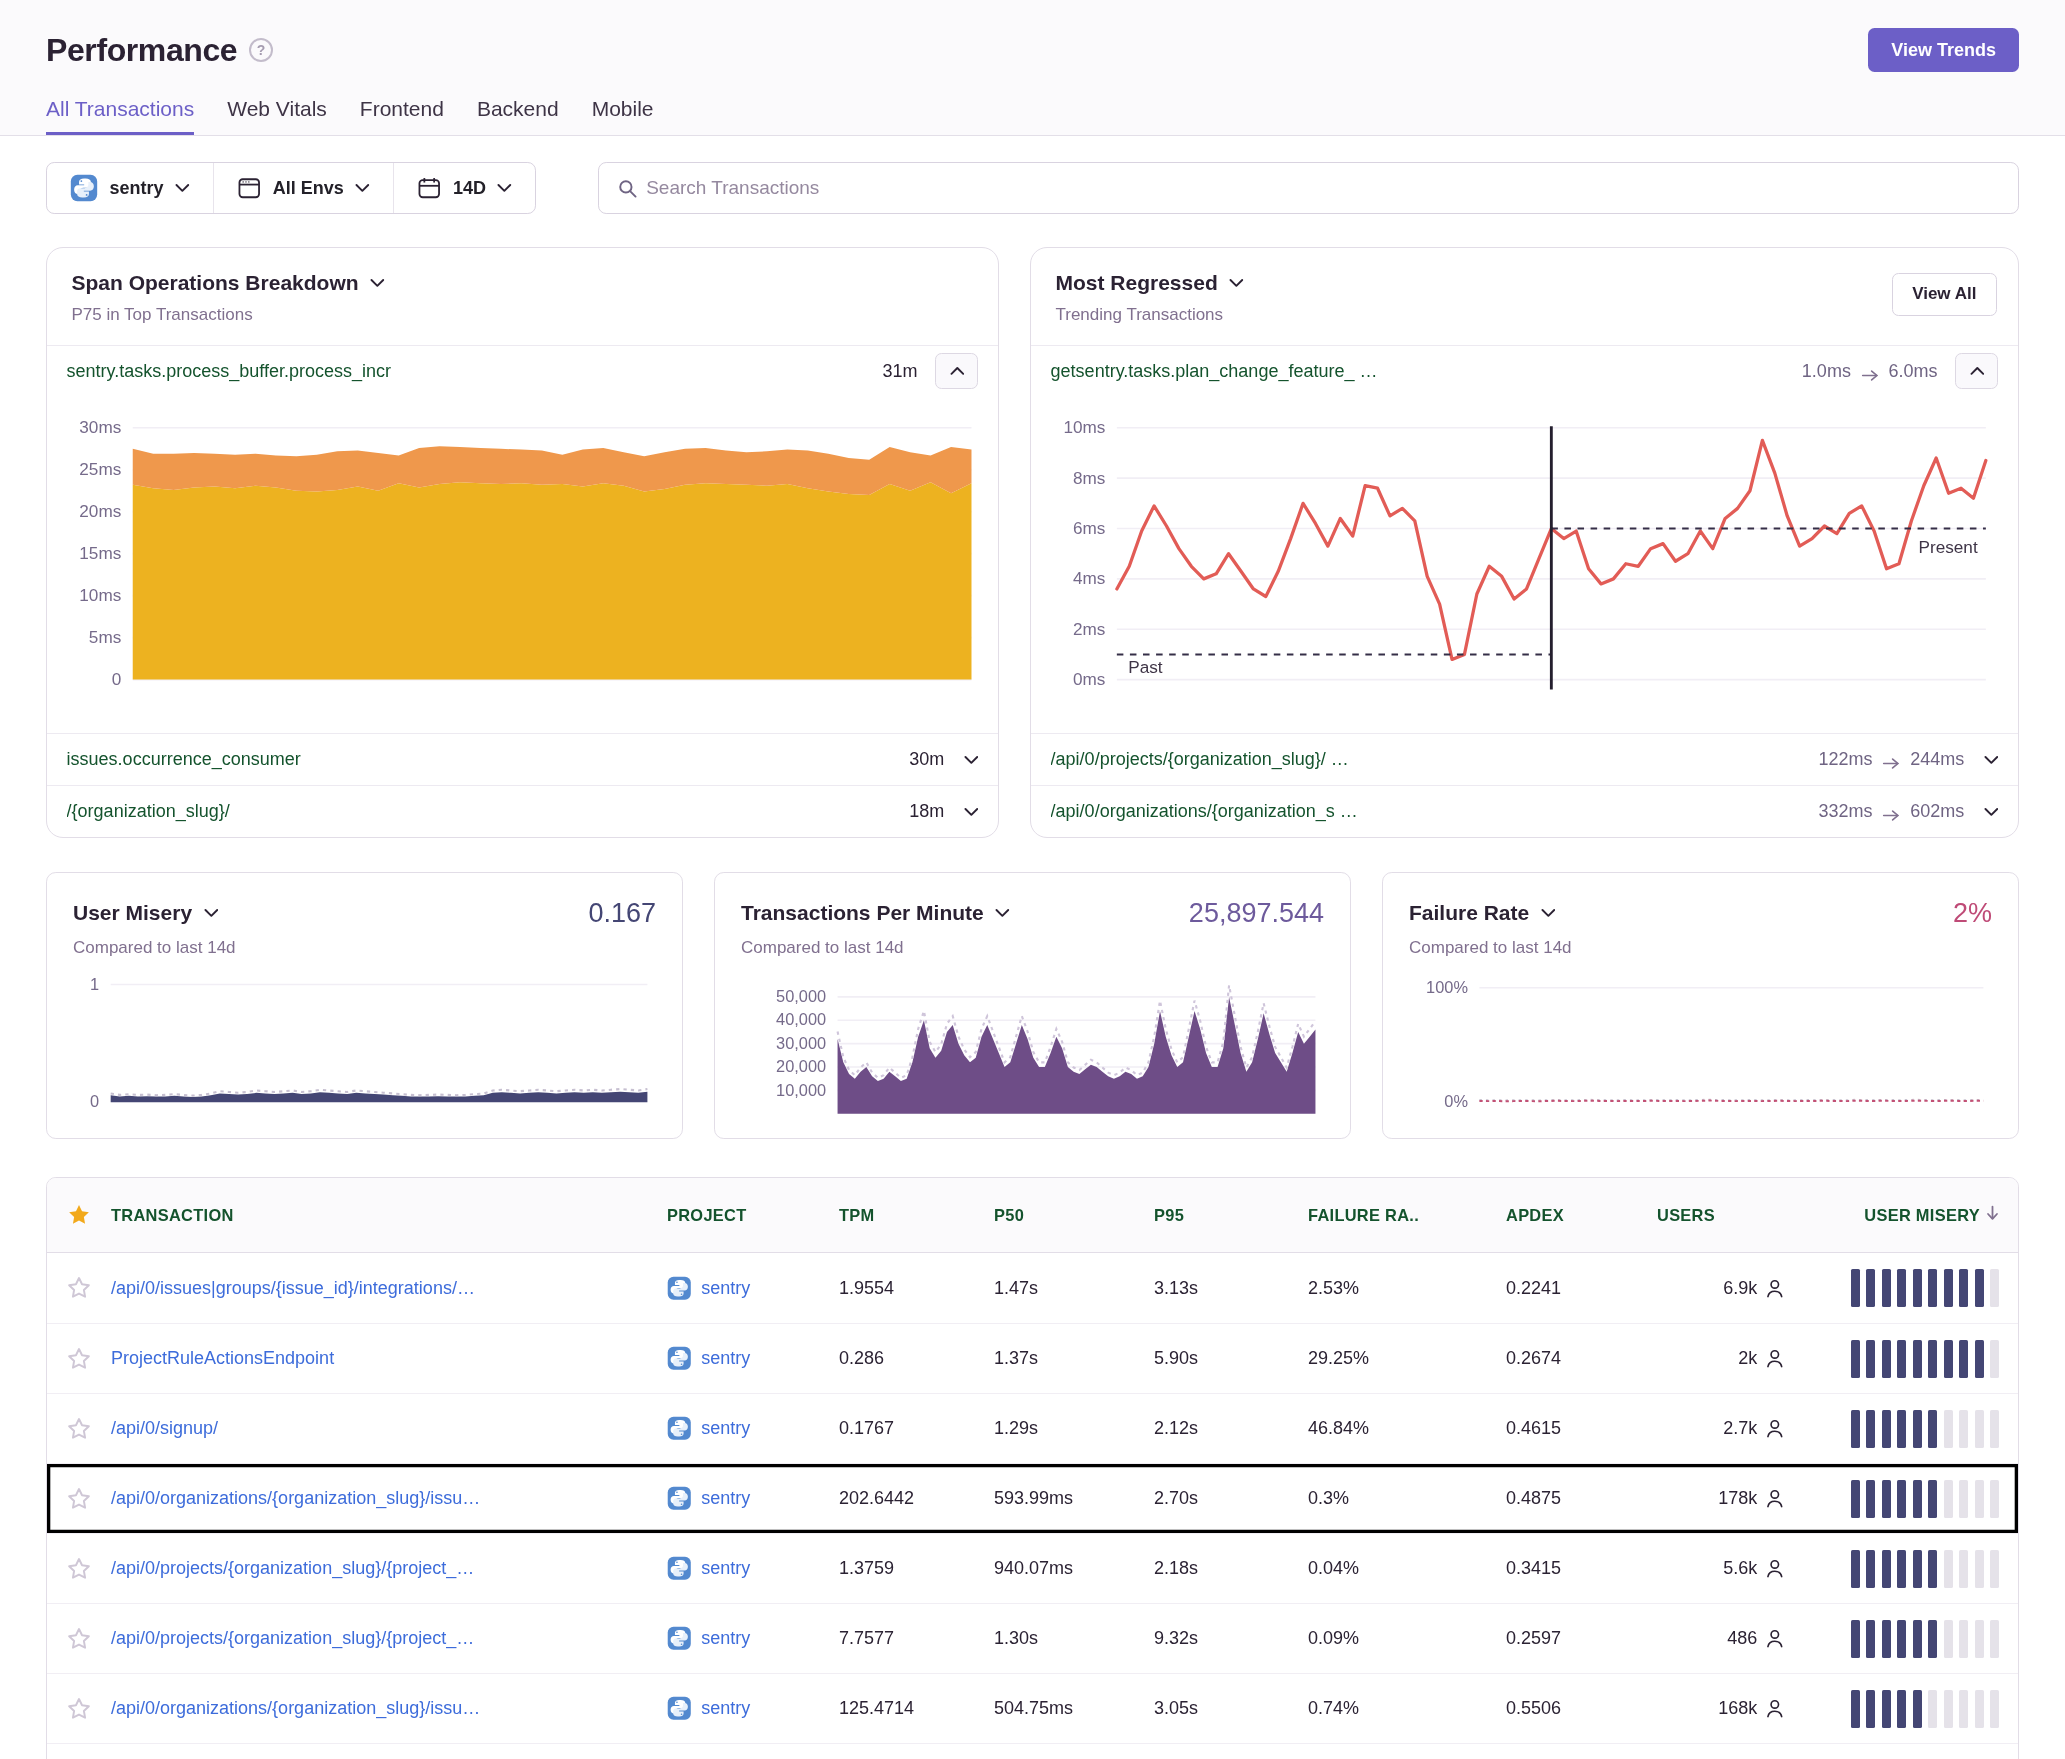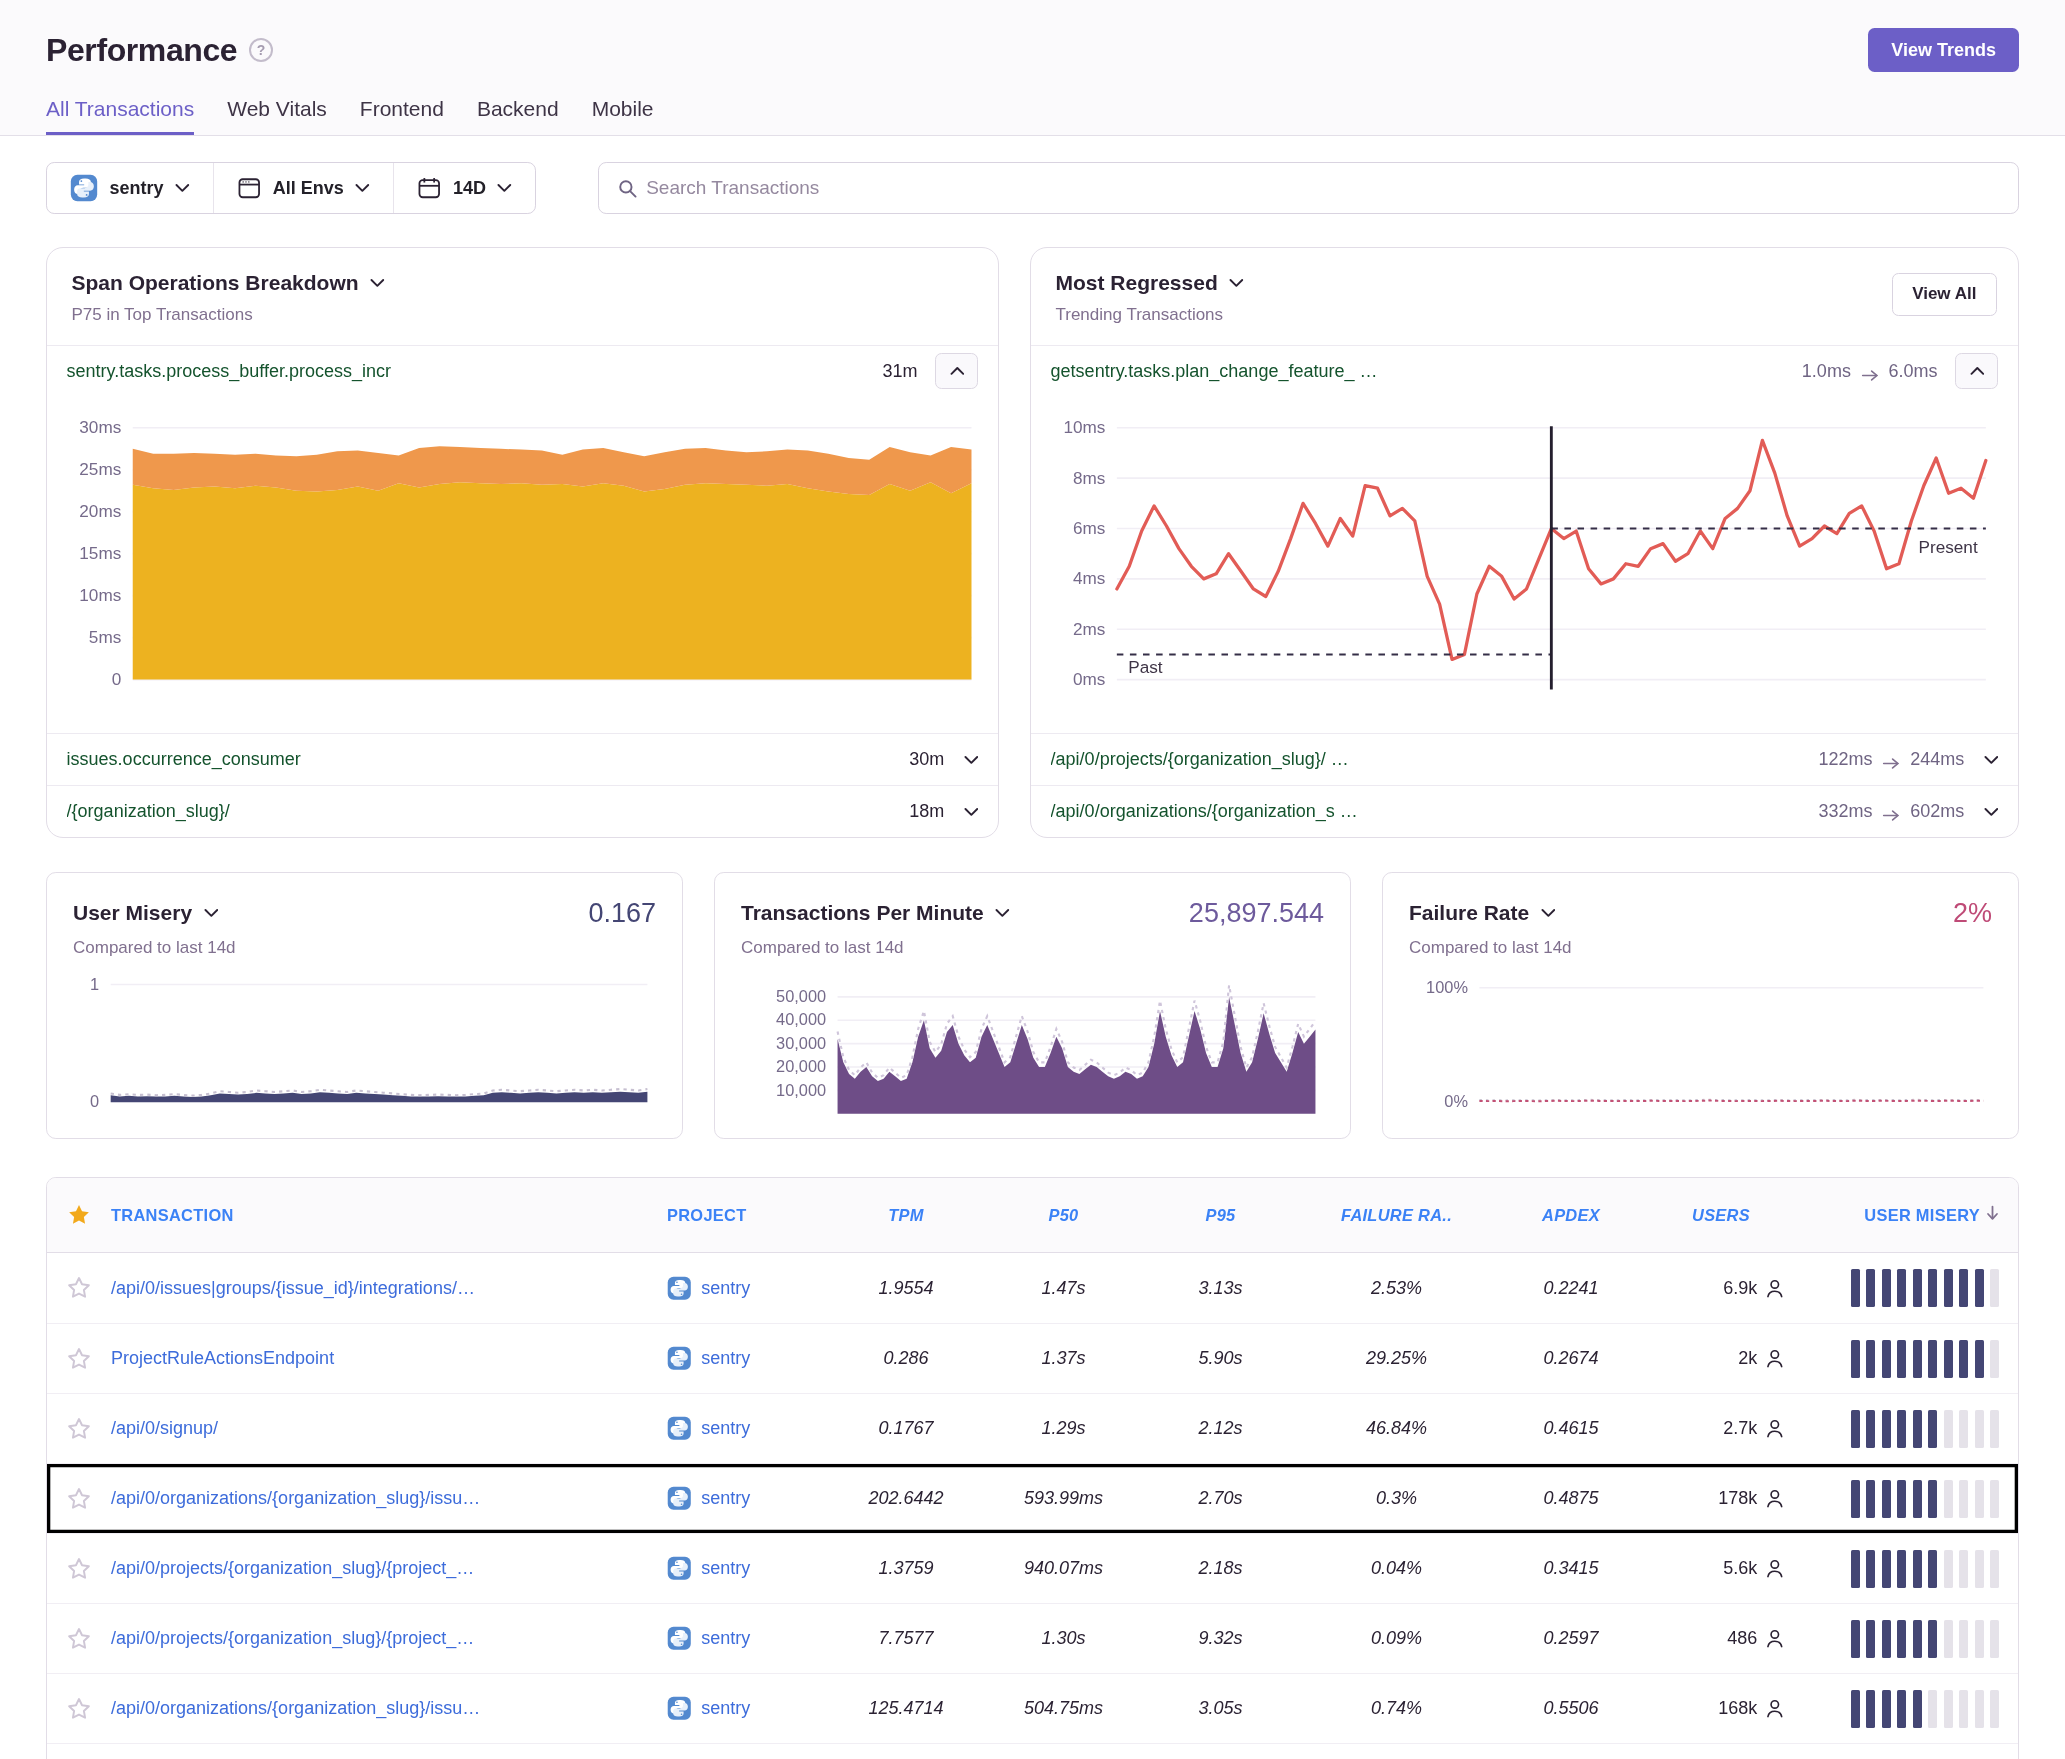--- a/index.html
+++ b/index.html
@@ -53,30 +53,30 @@
   .card { flex:1; border:0.8px solid #E2DDE7; border-radius:9.8px; padding:24.5px 26px 13px; background:#fff; }
   .card-top { display:flex; align-items:center; gap:11.5px; }
   .card-title { font-size:21px; font-weight:700; }
   .card-value { margin-left:auto; font-size:27px; }
   .card-sub { margin-top:9.8px; font-size:17px; color:#80708F; }
   .spark { margin-top:14.7px; }
 
   
   .tablebox { margin:38px 46px 0; border:0.8px solid #E2DDE7; border-radius:9.8px 9.8px 0 0; overflow:hidden; background:#fff; }
   .thead, .trow { display:grid; grid-template-columns:64px 556px 172px 155px 160px 154px 198px 151px 149px 213px; align-items:center; }
-  .thead { height:75px; background:#FBFAFC; border-bottom:0.8px solid #E2DDE7; color:#3b82f6; font-size:16.4px; font-weight:700; letter-spacing:0.3px; }
+  .thead { height:75px; background:#FBFAFC; border-bottom:0.8px solid #E2DDE7; color:#14532d; font-size:16.4px; font-weight:700; letter-spacing:0.3px; }
   .trow { height:70px; border-top:0.8px solid #F1EEF4; font-size:18px; }
   .trow:first-child { border-top:none; }
   .trow.selected { box-shadow:inset 0 0 0 3.3px #000; }
   .cell-star { display:flex; justify-content:center; align-items:center; }
   .cell-tx { overflow:hidden; white-space:nowrap; padding-right:11.5px; }
   .cell-tx a { color:#3D6CDB; text-decoration:none; }
   .cell-project { display:flex; align-items:center; gap:9.8px; }
   .cell-project a { color:#3D6CDB; text-decoration:none; }
-  .num { text-align:center; padding-right:21px;font-style:italic; }
+  .num { text-align:left; padding-right:21px; }
   .cell-users { display:flex; justify-content:flex-end; align-items:center; gap:8.2px; padding-right:21px; }
   .cell-misery { display:flex; justify-content:flex-end; align-items:center; gap:6.5px; padding-right:19.6px; }
   .mbar { width:9px; height:38px; border-radius:1.6px; }
   .misery-h { display:flex; justify-content:flex-end; align-items:center; gap:6.5px; padding-right:19.6px; }
 </style>
 </head>
 <body>
 
 <div class="page">
 

